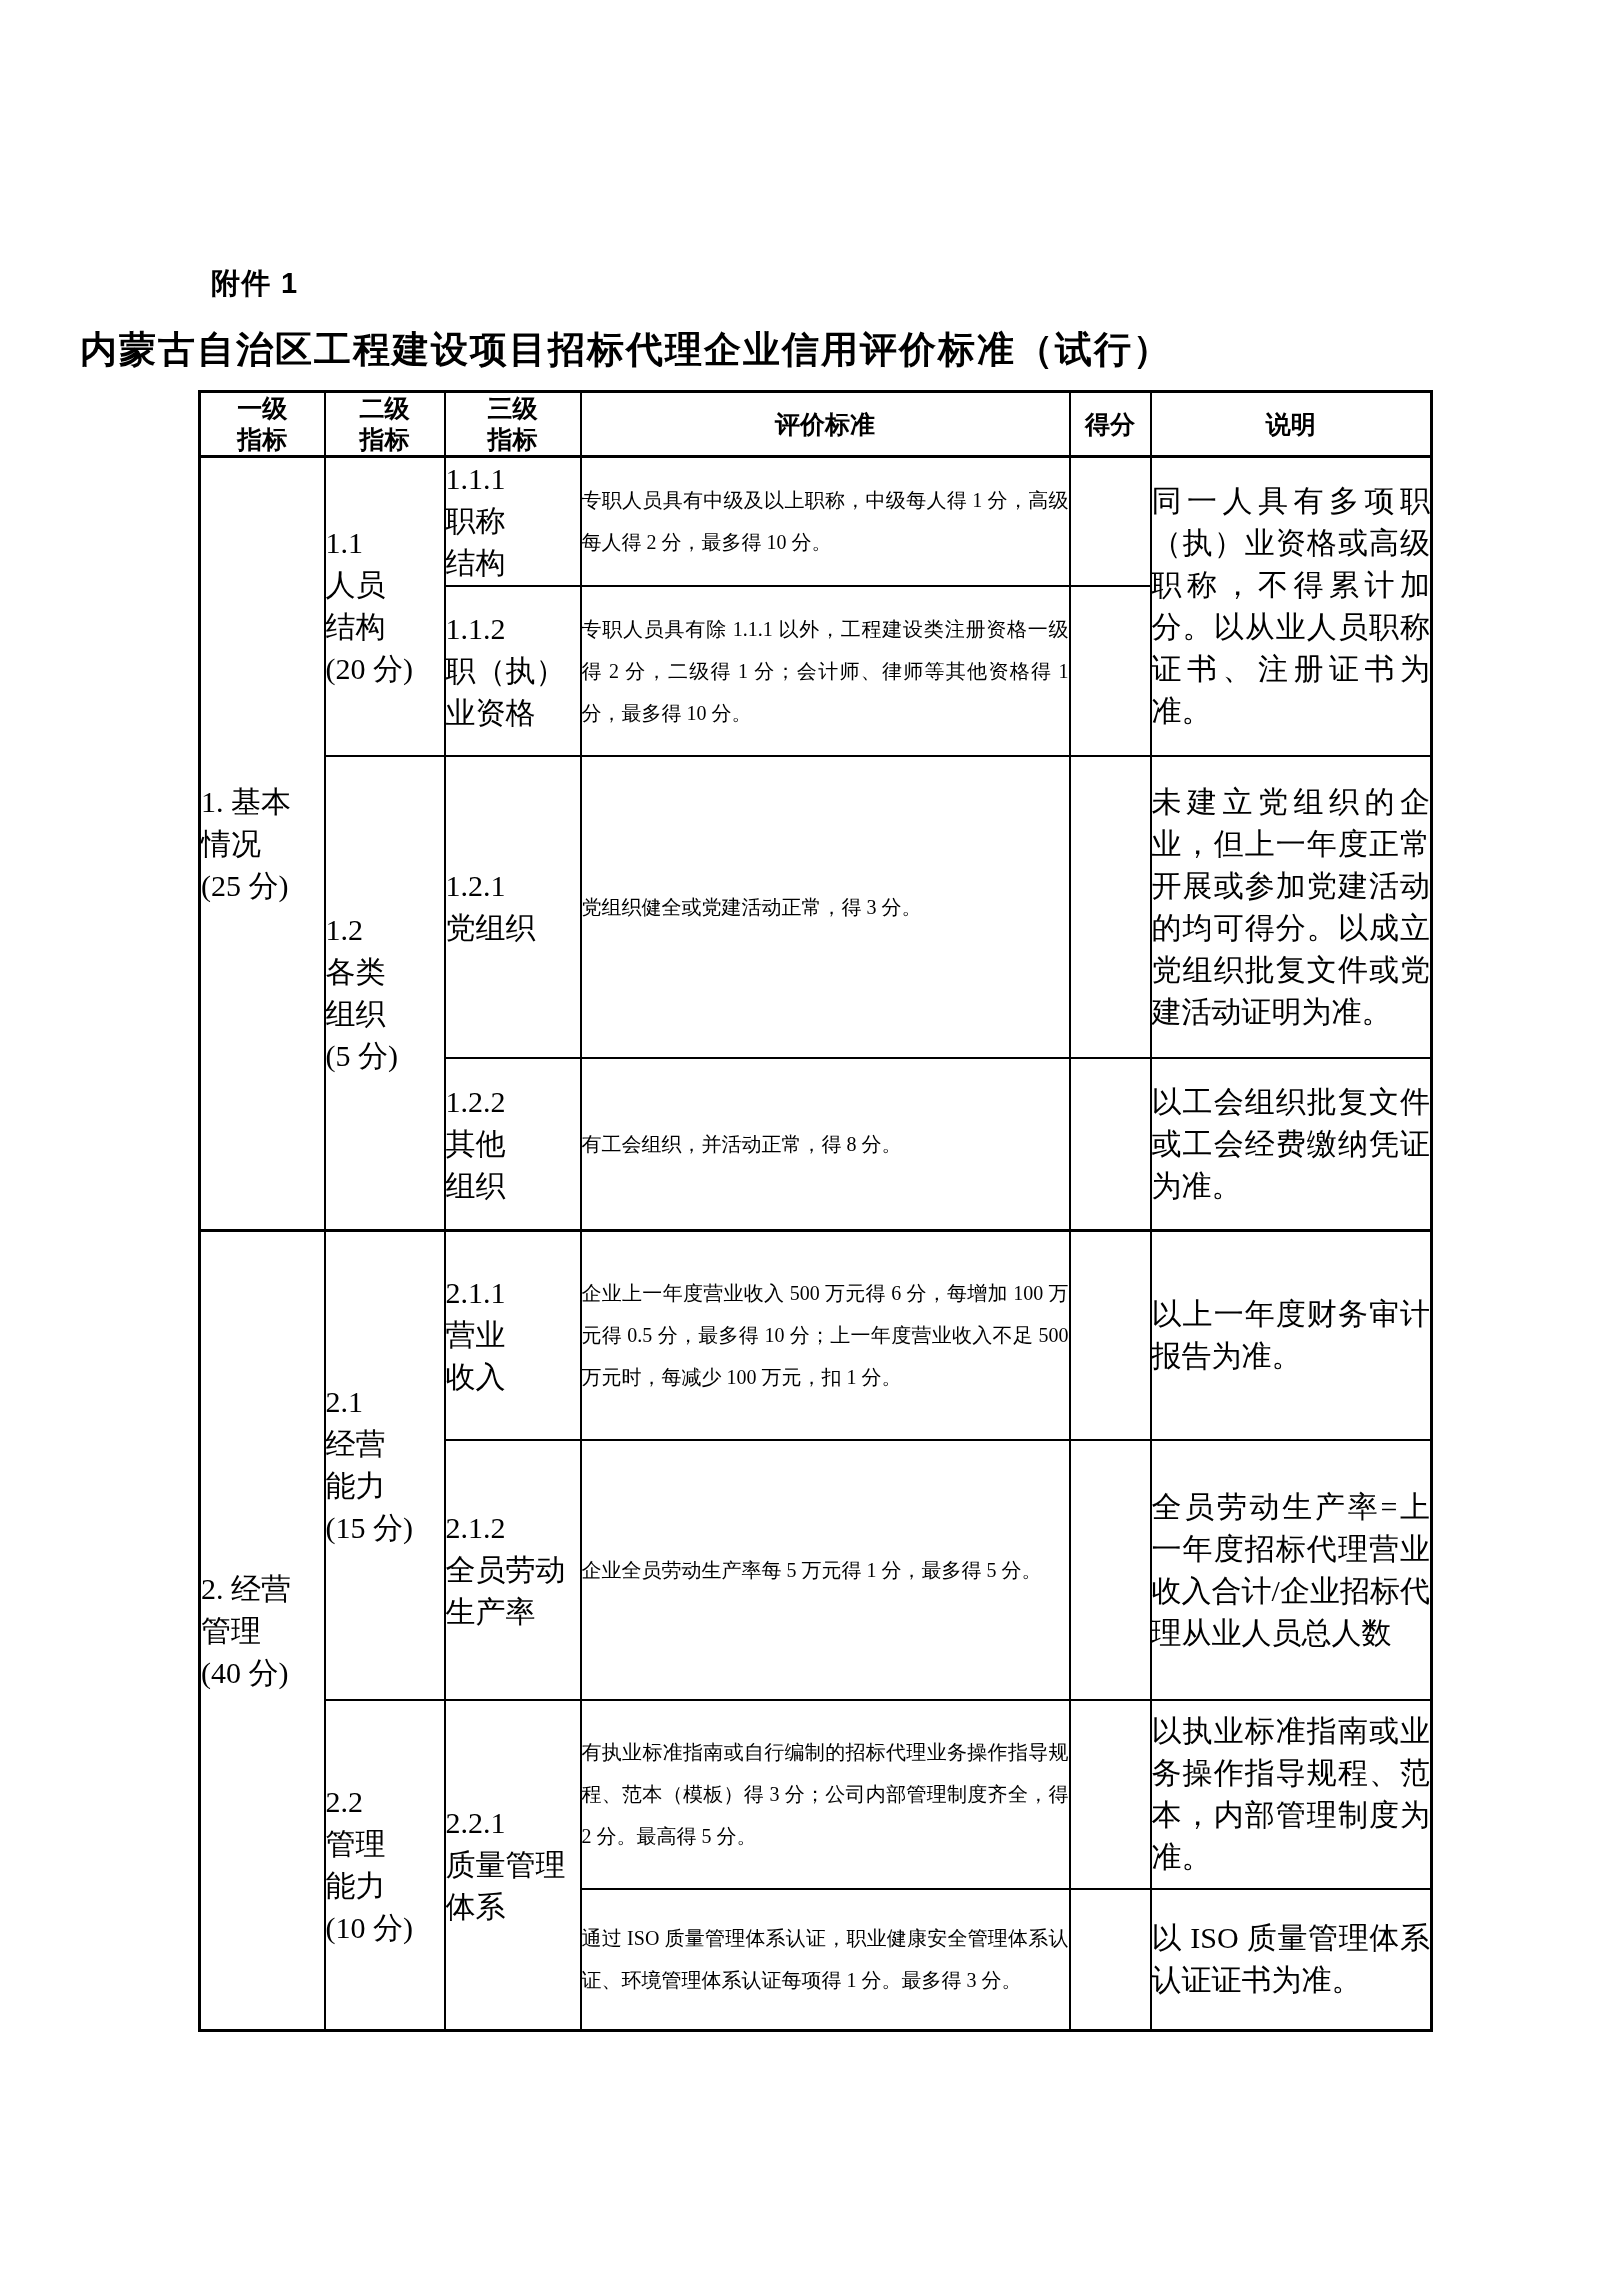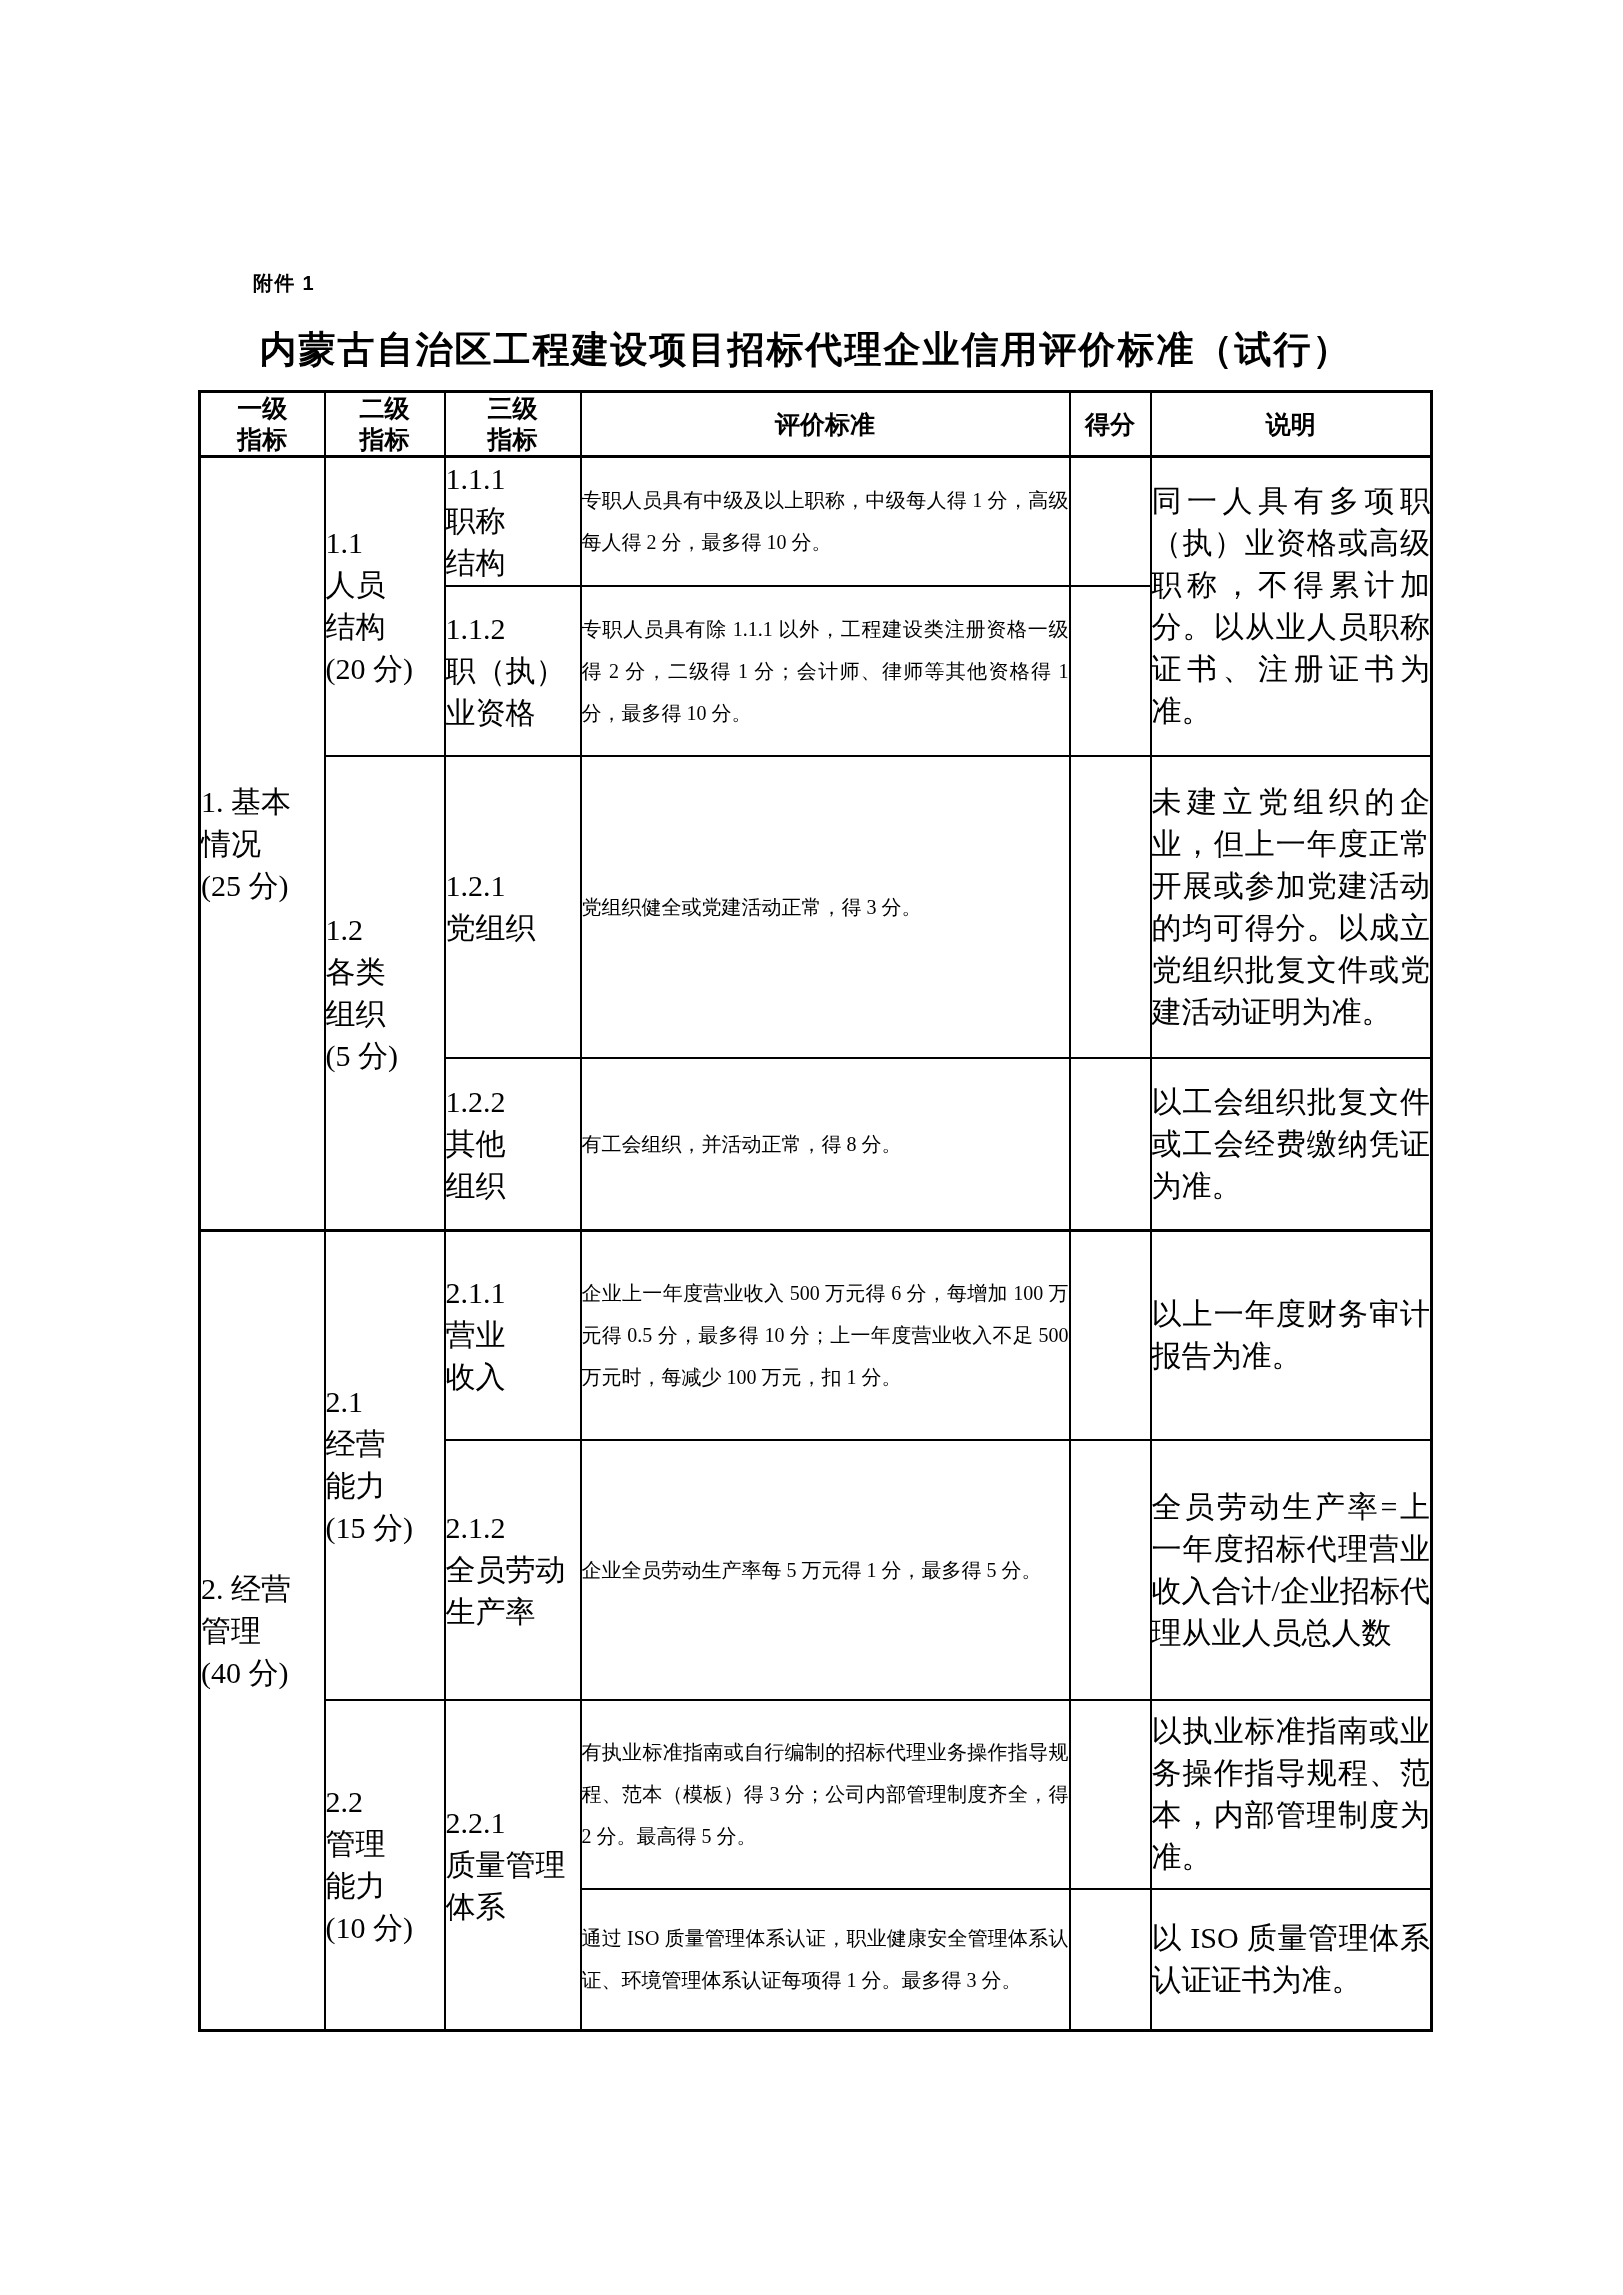--- a/index.html
+++ b/index.html
@@ -7,27 +7,25 @@
     position:relative;
     width:1623px;height:2295px;
     background:#ffffff;
     font-family:"Liberation Serif","DejaVu Serif",serif;
     color:#000;
     overflow:hidden;
   }
   .attachment-label{
     position:absolute;left:211px;top:264px;
     font-family:"Liberation Sans","DejaVu Sans",sans-serif;
-    font-weight:bold;font-size:20px;line-height:38px;
+    font-weight:bold;font-size:29px;line-height:38px;
     letter-spacing:1.3px;
-    margin-left:42px;
   }
   .doc-title{
     position:absolute;left:80px;right:92px;top:326px;
-    text-align:center;
     font-family:"Liberation Sans","DejaVu Sans",sans-serif;
     font-weight:bold;font-size:37px;line-height:47px;
     letter-spacing:2px;
     white-space:nowrap;
   }
   table.eval{
     position:absolute;left:198px;top:390px;
     width:1231px;
     border-collapse:collapse;
     table-layout:fixed;

